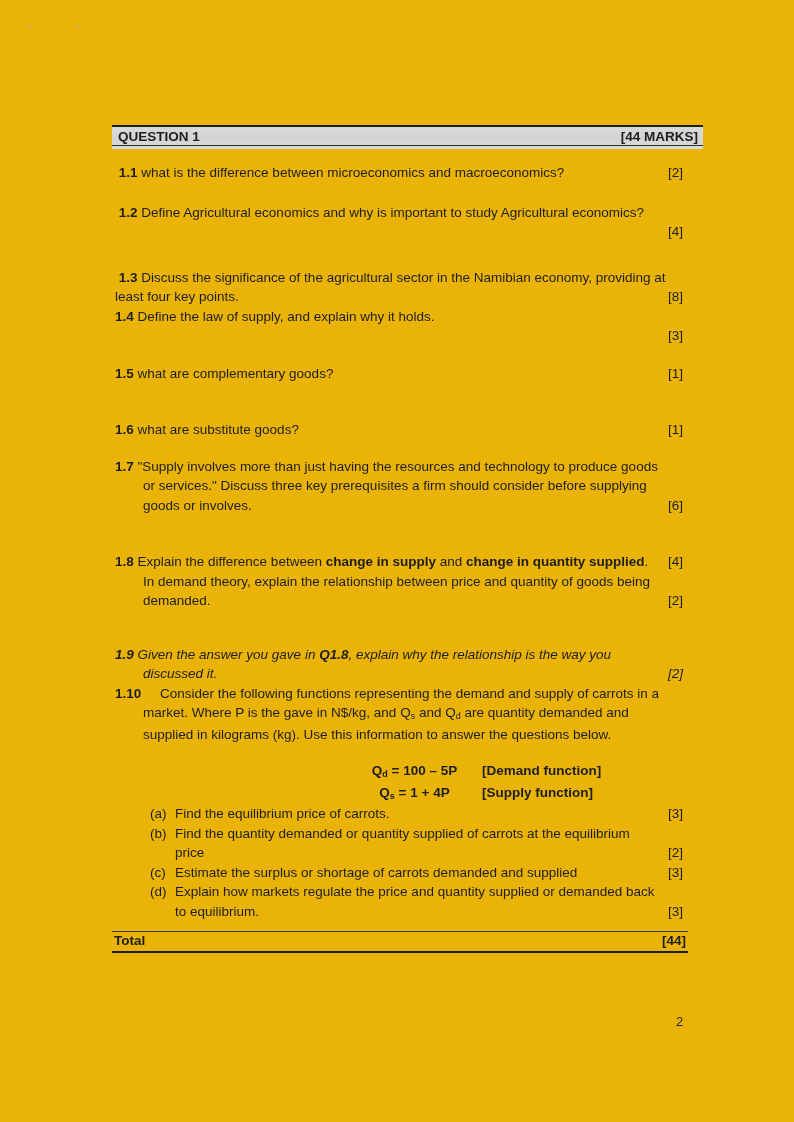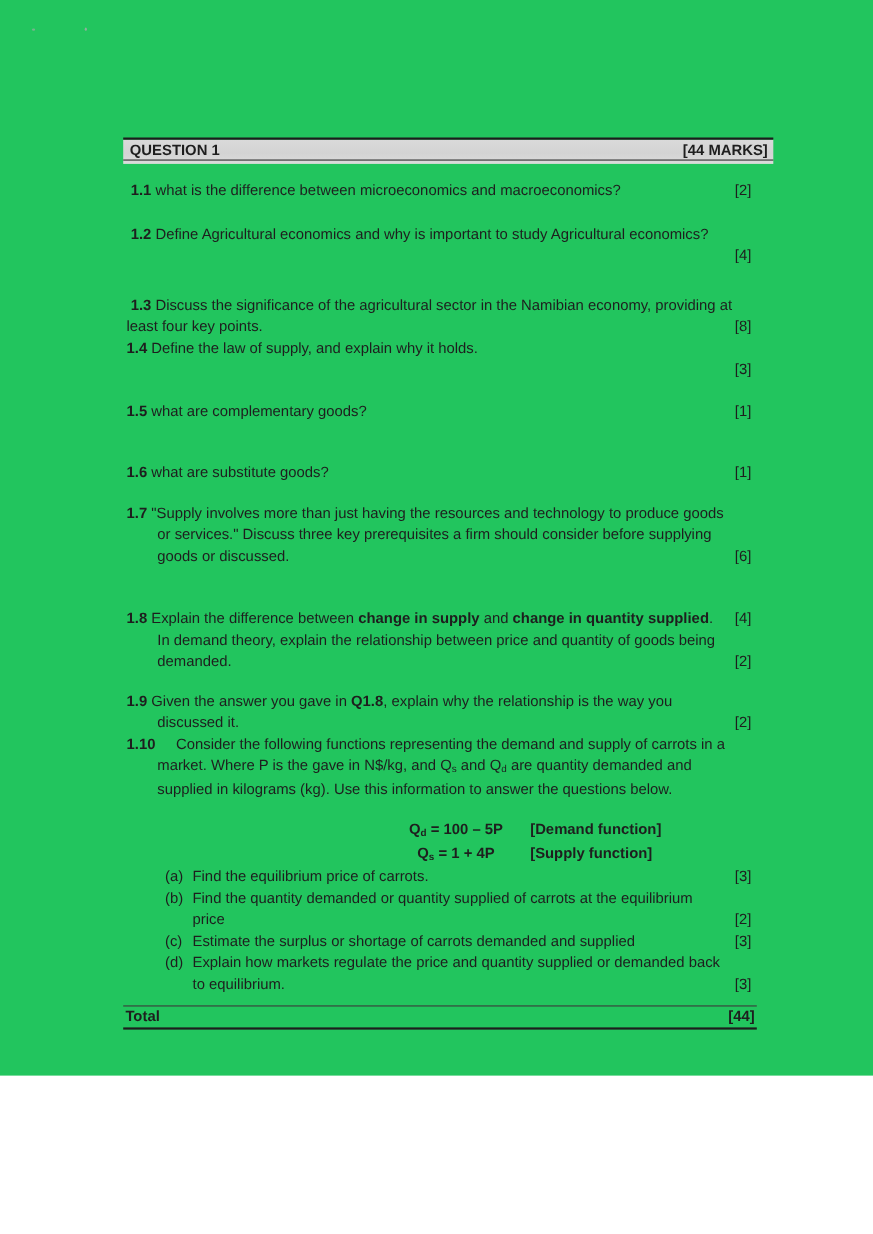--- a/index.html
+++ b/index.html
@@ -1,18 +1,18 @@
 <!DOCTYPE html>
 <html><head>
 <meta charset="utf-8">
 <style>
   * { margin:0; padding:0; box-sizing:border-box; }
   html,body { background:#ffffff; }
   .page {
-    position:relative; width:794px; height:978px; background:#22c55e;
+    position:relative; width:794px; height:1122px; background:#eab308;
     font-family:"Liberation Sans","DejaVu Sans",sans-serif;
     color:#1e1e1e; overflow:hidden;
   }
   .speck { position:absolute; background:#ababab; border-radius:50%; }
   .speck.s1 { left:29px; top:26px; width:3px; height:2px; opacity:.6; }
   .speck.s2 { left:77px; top:25px; width:2px; height:3px; opacity:.8; }
 
   .content { position:absolute; left:112px; top:125px; width:591px; }
 
   
@@ -53,21 +53,21 @@
 
   
   #b-q1-1  { margin-top:14px; }
   #b-q1-2  { margin-top:20px; }
   #b-q1-3  { margin-top:26px; }
   #b-q1-4  { }
   #b-q1-5  { margin-top:18px; }
   #b-q1-6  { margin-top:37px; }
   #b-q1-7  { margin-top:17px; }
   #b-q1-8  { margin-top:37px; }
-  #b-q1-9  { margin-top:17px; }
+  #b-q1-9  { margin-top:34px;font-style:italic; }
   #b-q1-10 { margin-top:0; }
   #b-formulas { margin-top:17px; }
   #b-subqs { margin-top:0; }
 
   .total-row {
     margin-top:10px; width:576px;
     border-top:1.3px solid #3a3a3a;
     border-bottom:2.5px solid #1d1d1d;
     display:flex; align-items:baseline;
     font-weight:bold; font-size:13.5px; line-height:16px;
@@ -143,21 +143,21 @@
           </div>
         </div>
         <div class="block" id="b-q1-7">
           <div class="row i0">
             <span class="main"><span class="b">1.7 </span><span>"Supply involves more than just having the resources and technology to produce goods</span></span>
           </div>
           <div class="row i1">
             <span class="main"><span>or services." Discuss three key prerequisites a firm should consider before supplying</span></span>
           </div>
           <div class="row i1">
-            <span class="main"><span>goods or discussed.</span></span>
+            <span class="main"><span>goods or involves.</span></span>
             <span class="mark">[6]</span>
           </div>
         </div>
         <div class="block" id="b-q1-8">
           <div class="row i0">
             <span class="main"><span class="b">1.8 </span><span>Explain the difference between </span><span class="b">change in supply</span><span> and </span><span class="b">change in quantity supplied</span><span>.</span></span>
             <span class="mark">[4]</span>
           </div>
           <div class="row i1">
             <span class="main"><span>In demand theory, explain the relationship between price and quantity of goods being</span></span>

